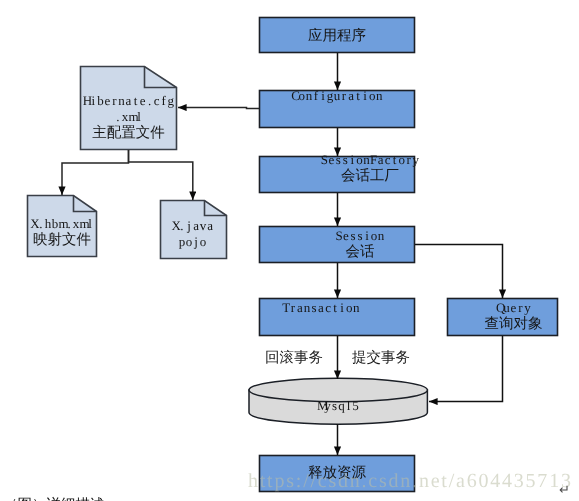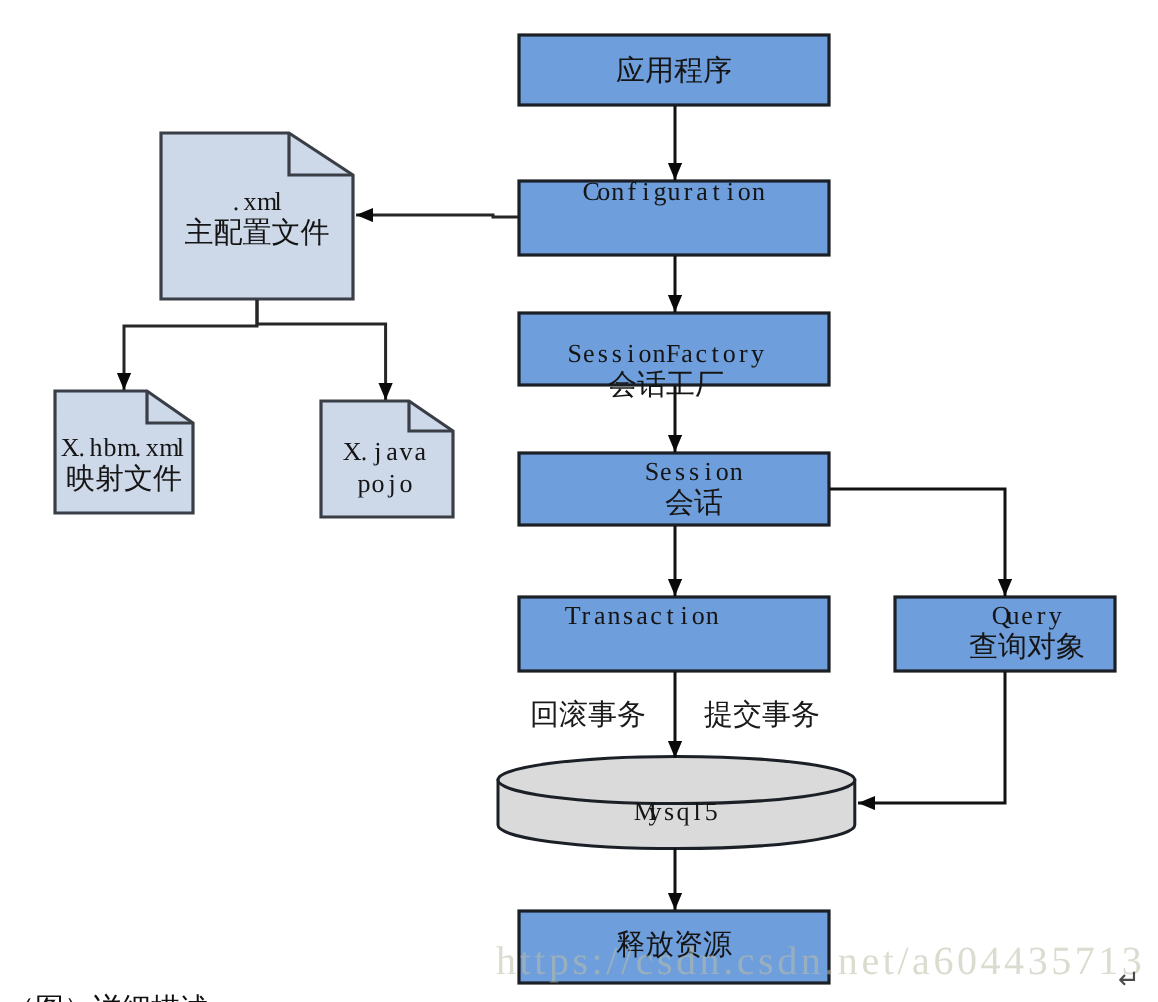--- a/index.html
+++ b/index.html
@@ -80,26 +80,26 @@
   </svg>
 
   <div class="node-label" style="left:259px;top:28px;width:156px;font-family:Liberation Serif, serif;">
     <span class="ln cjk">应用程序</span>
   </div>
 
   <div class="node-label" style="left:259px;top:88px;width:156px;">
     <span class="ln"><i>C</i><i>o</i><i>n</i><i>f</i><i>i</i><i>g</i><i>u</i><i>r</i><i>a</i><i>t</i><i>i</i><i>o</i><i>n</i></span>
   </div>
 
-  <div class="node-label" style="left:259px;top:169px;width:148px;">
+  <div class="node-label" style="left:259px;top:152px;width:148px;padding-left:37px;">
     <span class="ln"><i>S</i><i>e</i><i>s</i><i>s</i><i>i</i><i>o</i><i>n</i><i>F</i><i>a</i><i>c</i><i>t</i><i>o</i><i>r</i><i>y</i></span>
     <span class="ln">会话工厂</span>
   </div>
 
-  <div class="node-label" style="left:269px;top:228px;width:156px;">
+  <div class="node-label" style="left:259px;top:228px;width:156px;padding-left:23px;">
     <span class="ln"><i>S</i><i>e</i><i>s</i><i>s</i><i>i</i><i>o</i><i>n</i></span>
     <span class="ln">会话</span>
   </div>
 
   <div class="node-label" style="left:259px;top:300px;width:124px;">
     <span class="ln"><i>T</i><i>r</i><i>a</i><i>n</i><i>s</i><i>a</i><i>c</i><i>t</i><i>i</i><i>o</i><i>n</i></span>
   </div>
 
   <div class="node-label" style="left:447px;top:300px;width:133px;">
     <span class="ln"><i>Q</i><i>u</i><i>e</i><i>r</i><i>y</i></span>
@@ -108,20 +108,21 @@
 
   <div class="node-label" style="left:249px;top:398px;width:178px;">
     <span class="ln"><i>M</i><i>y</i><i>s</i><i>q</i><i>l</i><i>5</i></span>
   </div>
 
   <div class="node-label" style="left:259px;top:465px;width:156px;">
     <span class="ln">释放资源</span>
   </div>
 
   <div class="node-label" style="left:80px;top:93px;width:97px;">
+    <span class="ln"><i>H</i><i>i</i><i>b</i><i>e</i><i>r</i><i>n</i><i>a</i><i>t</i><i>e</i><i>.</i><i>c</i><i>f</i><i>g</i></span>
     <span class="ln"><i>.</i><i>x</i><i>m</i><i>l</i></span>
     <span class="ln">主配置文件</span>
   </div>
 
   <div class="node-label" style="left:27px;top:216px;width:70px;">
     <span class="ln"><i>X</i><i>.</i><i>h</i><i>b</i><i>m</i><i>.</i><i>x</i><i>m</i><i>l</i></span>
     <span class="ln">映射文件</span>
   </div>
 
   <div class="node-label" style="left:160px;top:218px;width:65px;">

